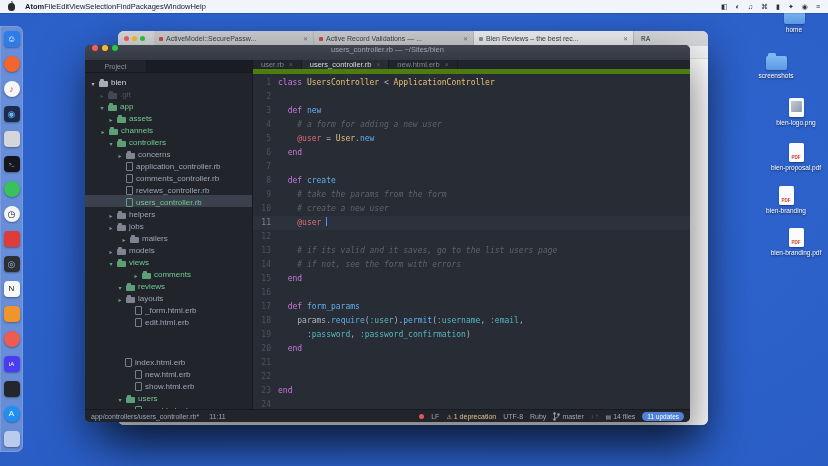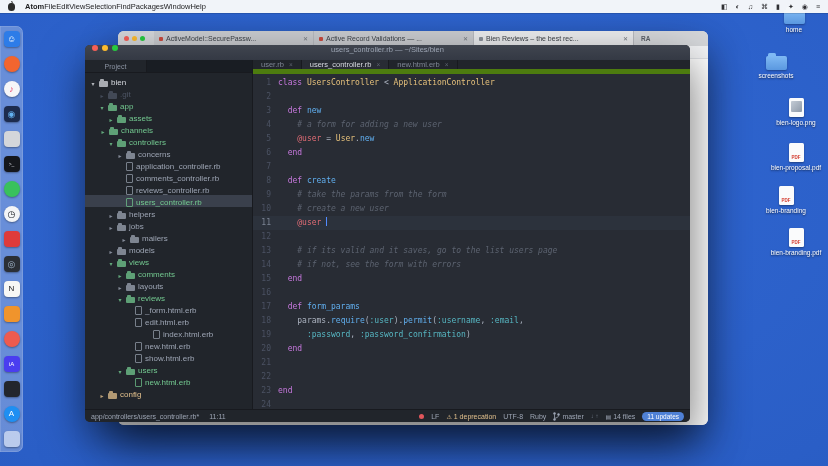--- a/index.html
+++ b/index.html
@@ -280,46 +280,46 @@
           <div class="trow tc-default" style="padding-left: 23px;">
             <span class="chev">▸</span>
             <span class="ticon-folder"></span>
             <span class="tlabel">models</span>
           </div>
           <div class="trow tc-added" style="padding-left: 23px;">
             <span class="chev">▾</span>
             <span class="ticon-folder"></span>
             <span class="tlabel">views</span>
           </div>
-          <div class="trow tc-added" style="padding-left: 32px;">
+          <div class="trow tc-added" style="padding-left: 32px; margin-left: 16px;">
             <span class="chev">▸</span>
             <span class="ticon-folder"></span>
             <span class="tlabel">comments</span>
-          </div>
-          <div class="trow tc-default" style="padding-left: 32px;">
-            <span class="chev">▸</span>
-            <span class="ticon-folder"></span>
-            <span class="tlabel">layouts</span>
           </div>
           <div class="trow tc-added" style="padding-left: 32px;">
             <span class="chev">▾</span>
             <span class="ticon-folder"></span>
             <span class="tlabel">reviews</span>
           </div>
+          <div class="trow tc-default" style="padding-left: 32px;">
+            <span class="chev">▸</span>
+            <span class="ticon-folder"></span>
+            <span class="tlabel">layouts</span>
+          </div>
           <div class="trow tc-default" style="padding-left: 41px;">
             <span class="chev"></span>
             <span class="ticon-file"></span>
             <span class="tlabel">_form.html.erb</span>
           </div>
           <div class="trow tc-default" style="padding-left: 41px;">
             <span class="chev"></span>
             <span class="ticon-file"></span>
             <span class="tlabel">edit.html.erb</span>
           </div>
-          <div class="trow tc-default" style="padding-left: 59px;">
+          <div class="trow tc-default" style="padding-left: 31px; margin-top: 28px;">
             <span class="chev"></span>
             <span class="ticon-file"></span>
             <span class="tlabel">index.html.erb</span>
           </div>
           <div class="trow tc-default" style="padding-left: 41px;">
             <span class="chev"></span>
             <span class="ticon-file"></span>
             <span class="tlabel">new.html.erb</span>
           </div>
           <div class="trow tc-default" style="padding-left: 41px;">

